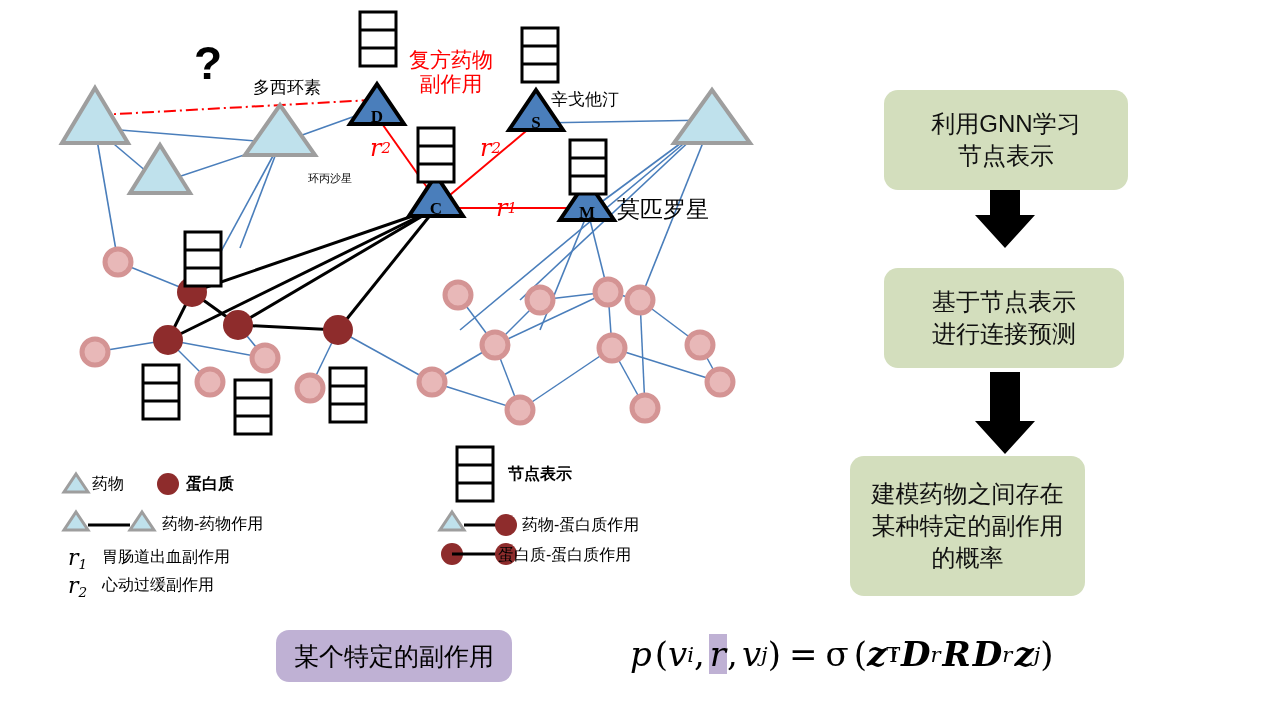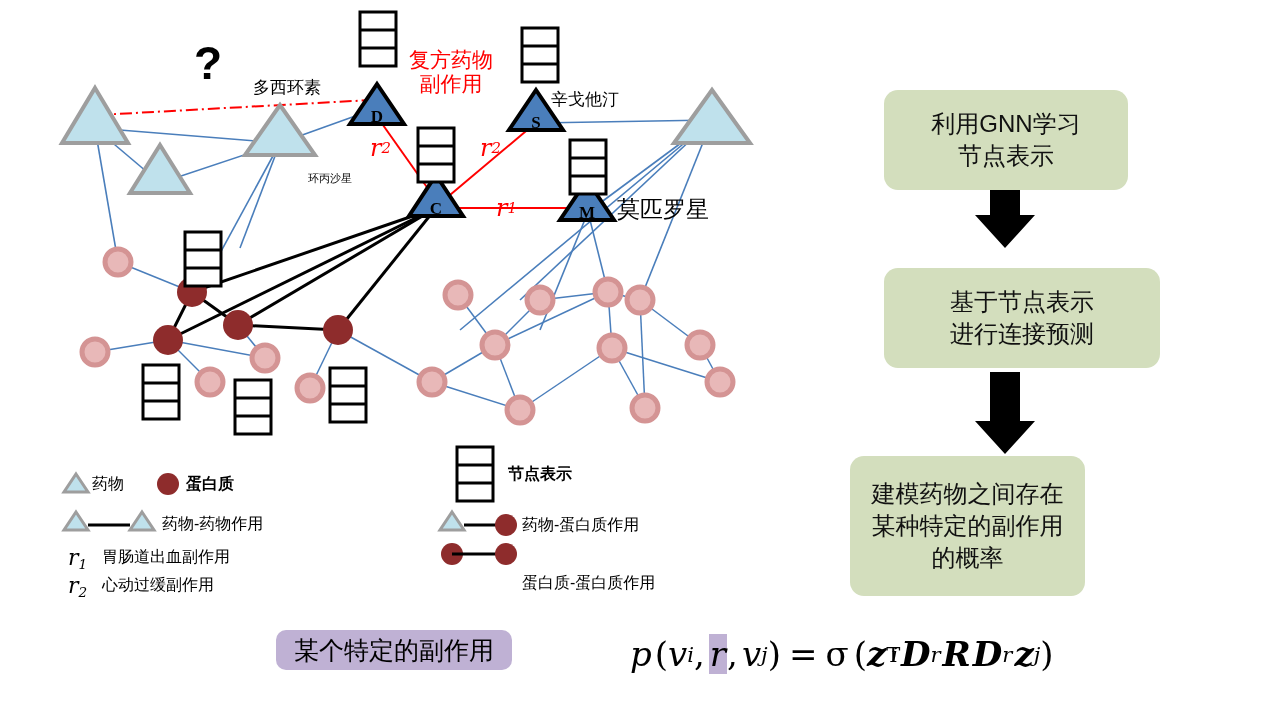--- a/index.html
+++ b/index.html
@@ -296,31 +296,31 @@
   </div>
   <div class="legend-text" style="left:102px;top:547px;">胃肠道出血副作用</div>
 
   <div class="legend-r" style="left:68px;top:573px;">
     <span>r</span><span class="sub">2</span>
   </div>
   <div class="legend-text" style="left:102px;top:575px;">心动过缓副作用</div>
 
   <div class="legend-text" style="left:508px;top:464px;font-weight:bold;">节点表示</div>
   <div class="legend-text" style="left:522px;top:515px;">药物-蛋白质作用</div>
-  <div class="legend-text" style="left:522px;top:545px;margin-top:28px;">蛋白质-蛋白质作用</div>
+  <div class="legend-text" style="left:498px;top:545px;">蛋白质-蛋白质作用</div>
 
   <div class="flowbox" style="left:884px;top:62px;width:244px;height:100px;margin-top:28px;">利用GNN学习
 节点表示</div>
-  <div class="flowbox" style="left:884px;top:268px;width:276px;height:100px;">基于节点表示
+  <div class="flowbox" style="left:884px;top:268px;width:240px;height:100px;">基于节点表示
 进行连接预测</div>
   <div class="flowbox" style="left:850px;top:456px;width:235px;height:140px;">建模药物之间存在
 某种特定的副作用
 的概率</div>
 
-  <div class="purplechip" style="left:276px;top:630px;width:236px;height:40px;">某个特定的副作用</div>
+  <div class="purplechip" style="left:276px;top:630px;width:236px;height:52px;border-radius:13px;">某个特定的副作用</div>
 
   <div class="formula" style="left:630px;top:634px;">
     <i>p</i>
       <span style="width:3px"></span>
     <span>(</span>
     <i>v</i>
       <span class="sub">i</span>
     <span>,</span>
       <span style="width:4px"></span>
     <i class="rhi">r</i>

